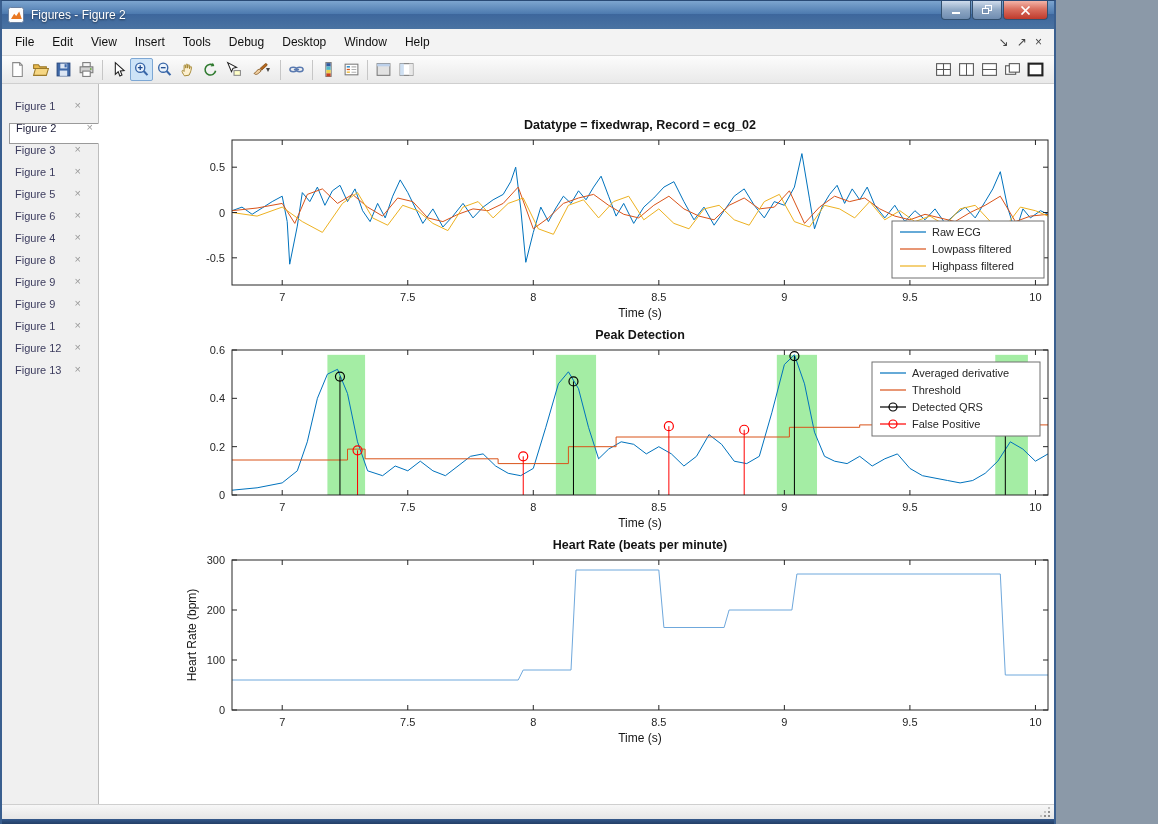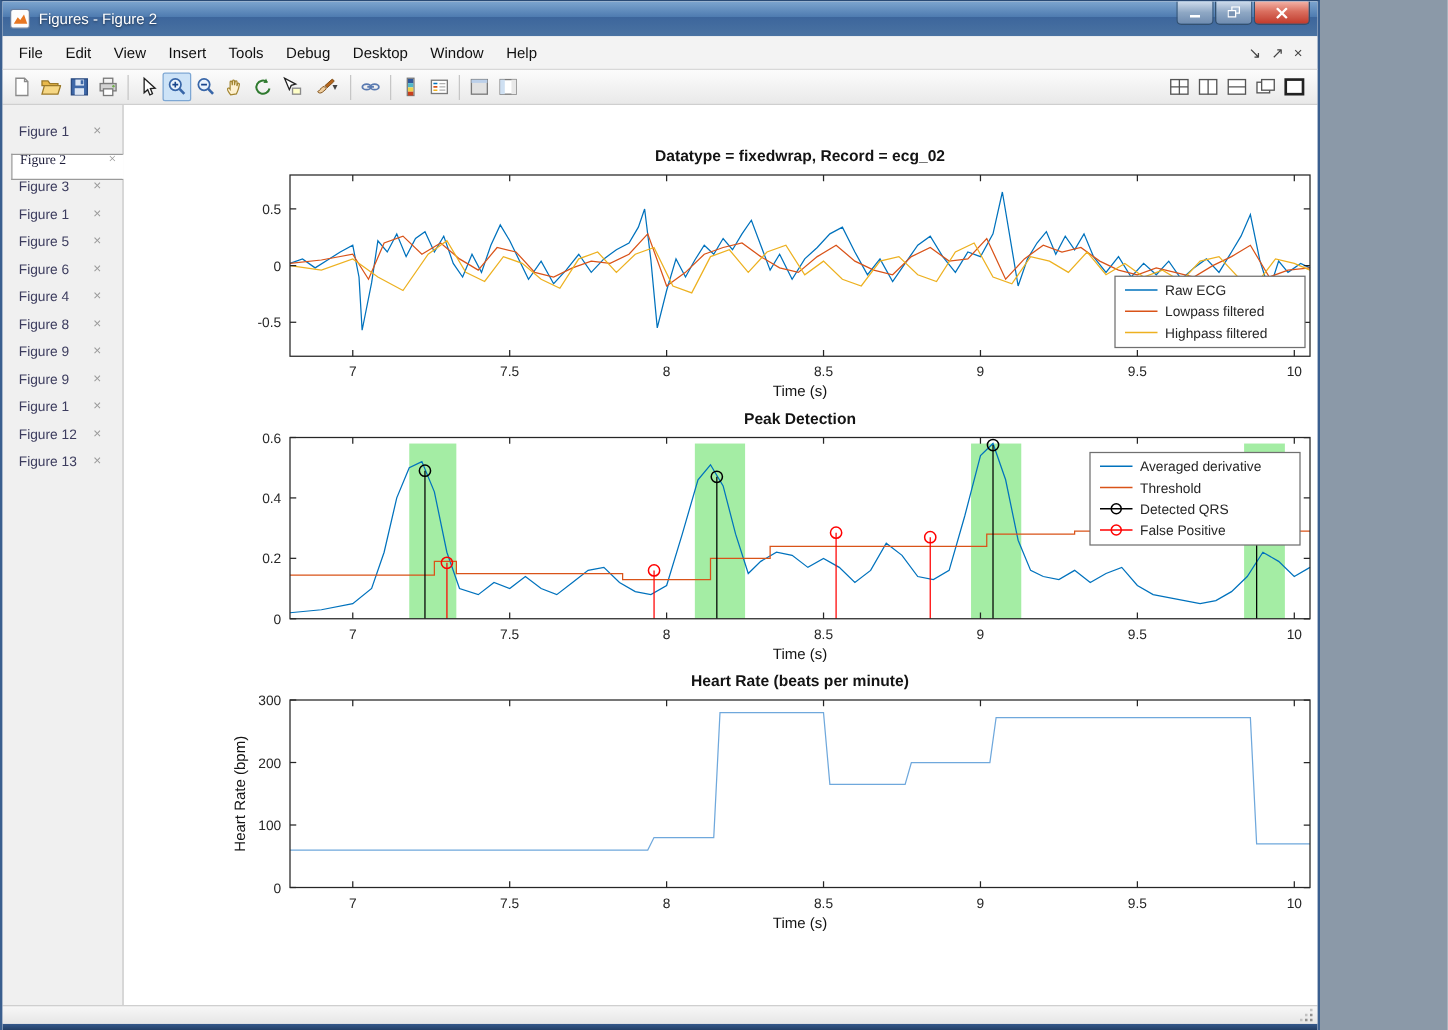--- a/index.html
+++ b/index.html
@@ -42,21 +42,21 @@
   .tb-btn.active{ background:#cde3f7; border-color:#7da7d4; }
   .tb-sep{ width:1px; height:20px; background:#c6c6c6; margin:0 4px; }
 
   
   .main{ flex:1 1 auto; display:flex; min-height:0; }
   .sidebar{ width:97px; flex:0 0 97px; background:#f0f0f0; border-right:1px solid #bdbdbd; padding-top:17px; }
   .fig-tab{ height:21px; display:flex; align-items:center; margin:0 12px 1px 7px; padding:0 5px 12px 6px;
     font-size:11px; color:#3c3c5e; position:relative; }
   .fig-tab .fig-tab-close{ margin-left:auto; color:#9a9a9a; font-size:11px; padding-left:4px; line-height:1; }
   .fig-tab.selected{ background:#fff; border:1px solid #9a9a9a; border-right:1px solid #fff;
-    margin-right:-1px; z-index:3; color:#1d1d3a;font-family:Liberation Serif, serif; }
+    margin-right:-1px; z-index:3; color:#1d1d3a; }
   .canvas{ flex:1 1 auto; background:#fff; position:relative; }
   #figure-svg{ position:absolute; left:0; top:0; }
 
   
   .statusbar{ height:15px; flex:0 0 15px; background:linear-gradient(#f7f7f7,#e6e6e6);
     border-top:1px solid #cfcfcf; position:relative; }
   .grip{ position:absolute; right:4px; bottom:2px; width:10px; height:10px; }
   .grip::after{ content:""; position:absolute; right:0; bottom:0; width:2px; height:2px; background:#8f8f8f;
     box-shadow:-4px 0 #8f8f8f, 0 -4px #8f8f8f, -8px 0 #c2c2c2, 0 -8px #c2c2c2, -4px -4px #c2c2c2; }
   .bottom-edge{ height:5px; flex:0 0 5px; background:linear-gradient(#35598c,#233f66); }

